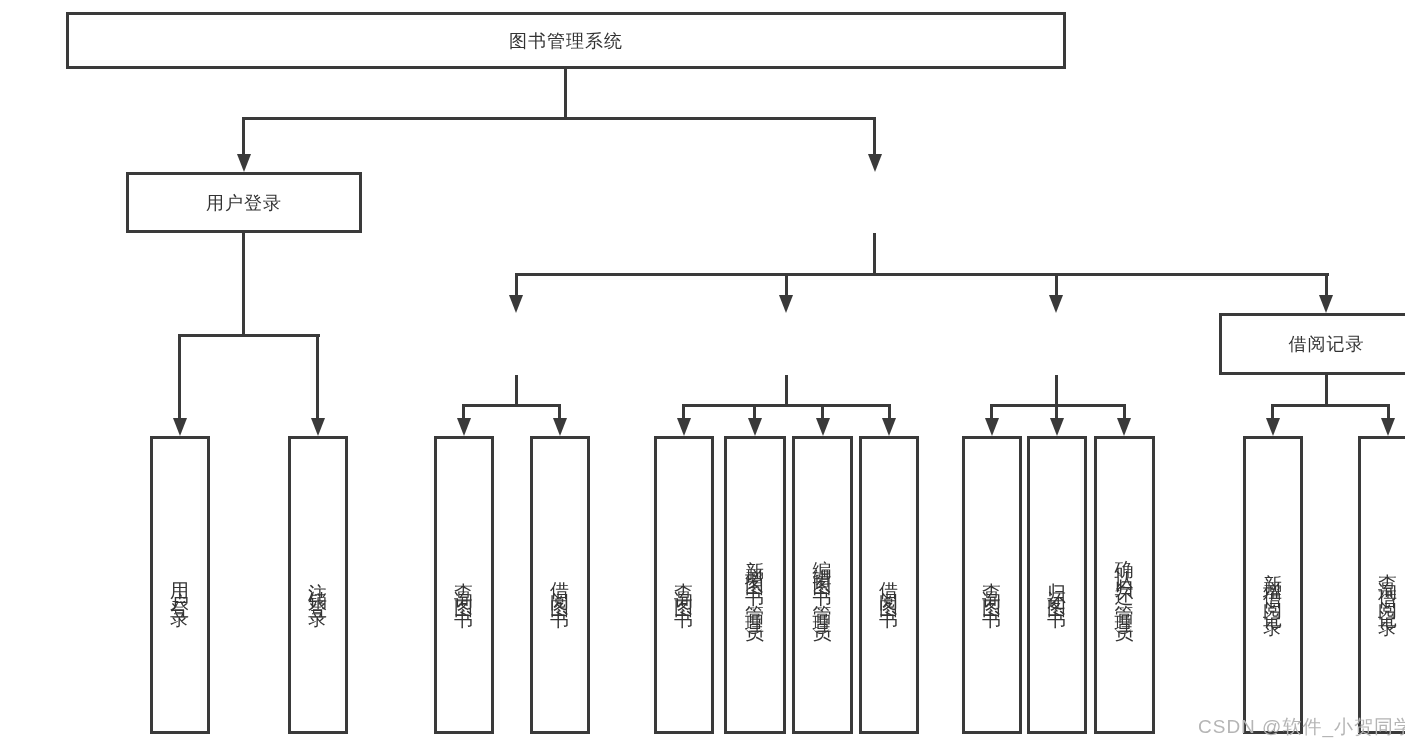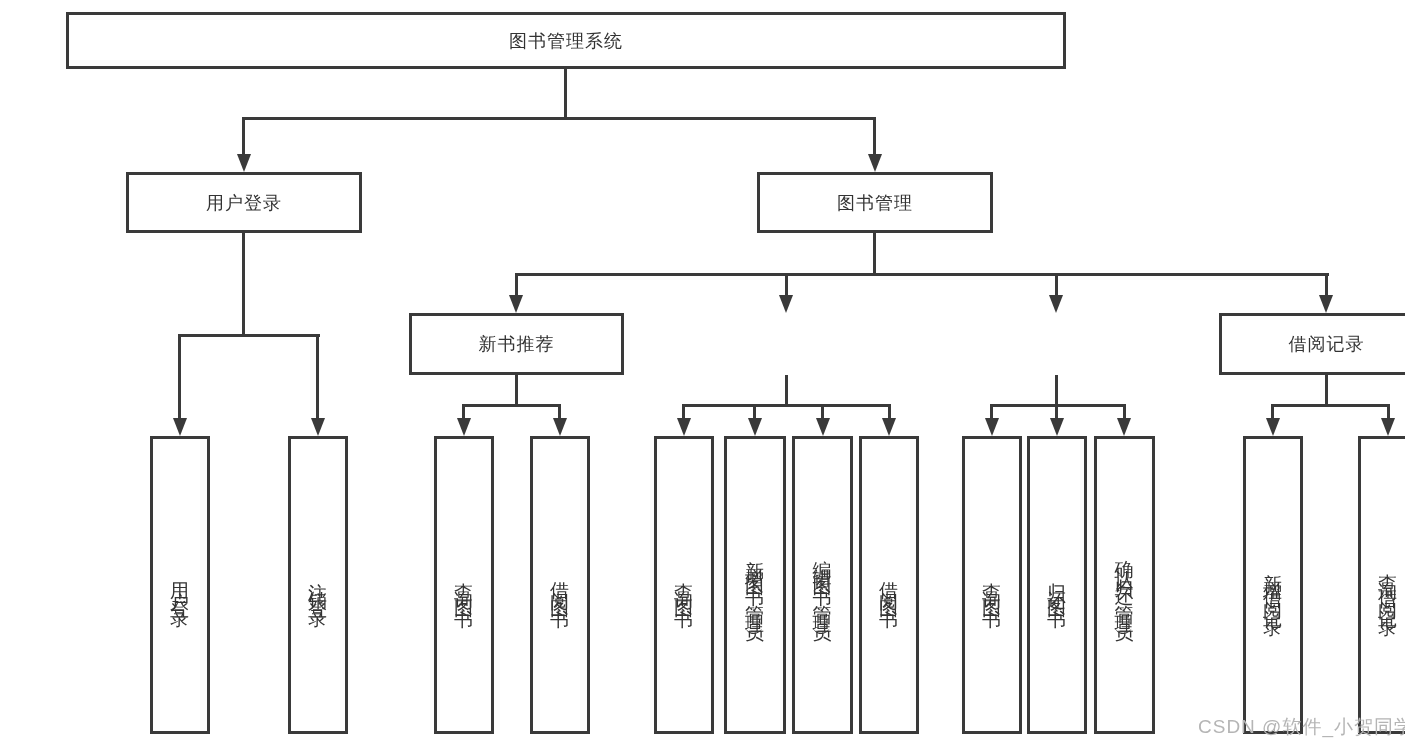--- a/index.html
+++ b/index.html
@@ -35,27 +35,21 @@
 
 <div id="stage">
 
   <div class="box hbox" style="left:20px;top:12px;width:1000px;height:57px;">
     <span>图书管理系统</span>
   </div>
 
   <div class="box hbox" style="left:80px;top:172px;width:236px;height:61px;">
     <span>用户登录</span>
   </div>
-  <div class="box hbox" style="left:711px;top:172px;width:236px;height:61px;">
-    <span>图书管理</span>
-  </div>
 
-  <div class="box hbox" style="left:363px;top:313px;width:215px;height:62px;">
-    <span>新书推荐</span>
-  </div>
   <div class="box hbox" style="left:1173px;top:313px;width:215px;height:62px;">
     <span>借阅记录</span>
   </div>
 
   <div class="box leaf" style="left:104px;width:60px;">
     <span>用户登录</span>
   </div>
   <div class="box leaf" style="left:242px;width:60px;">
     <span>注销登录</span>
   </div>

